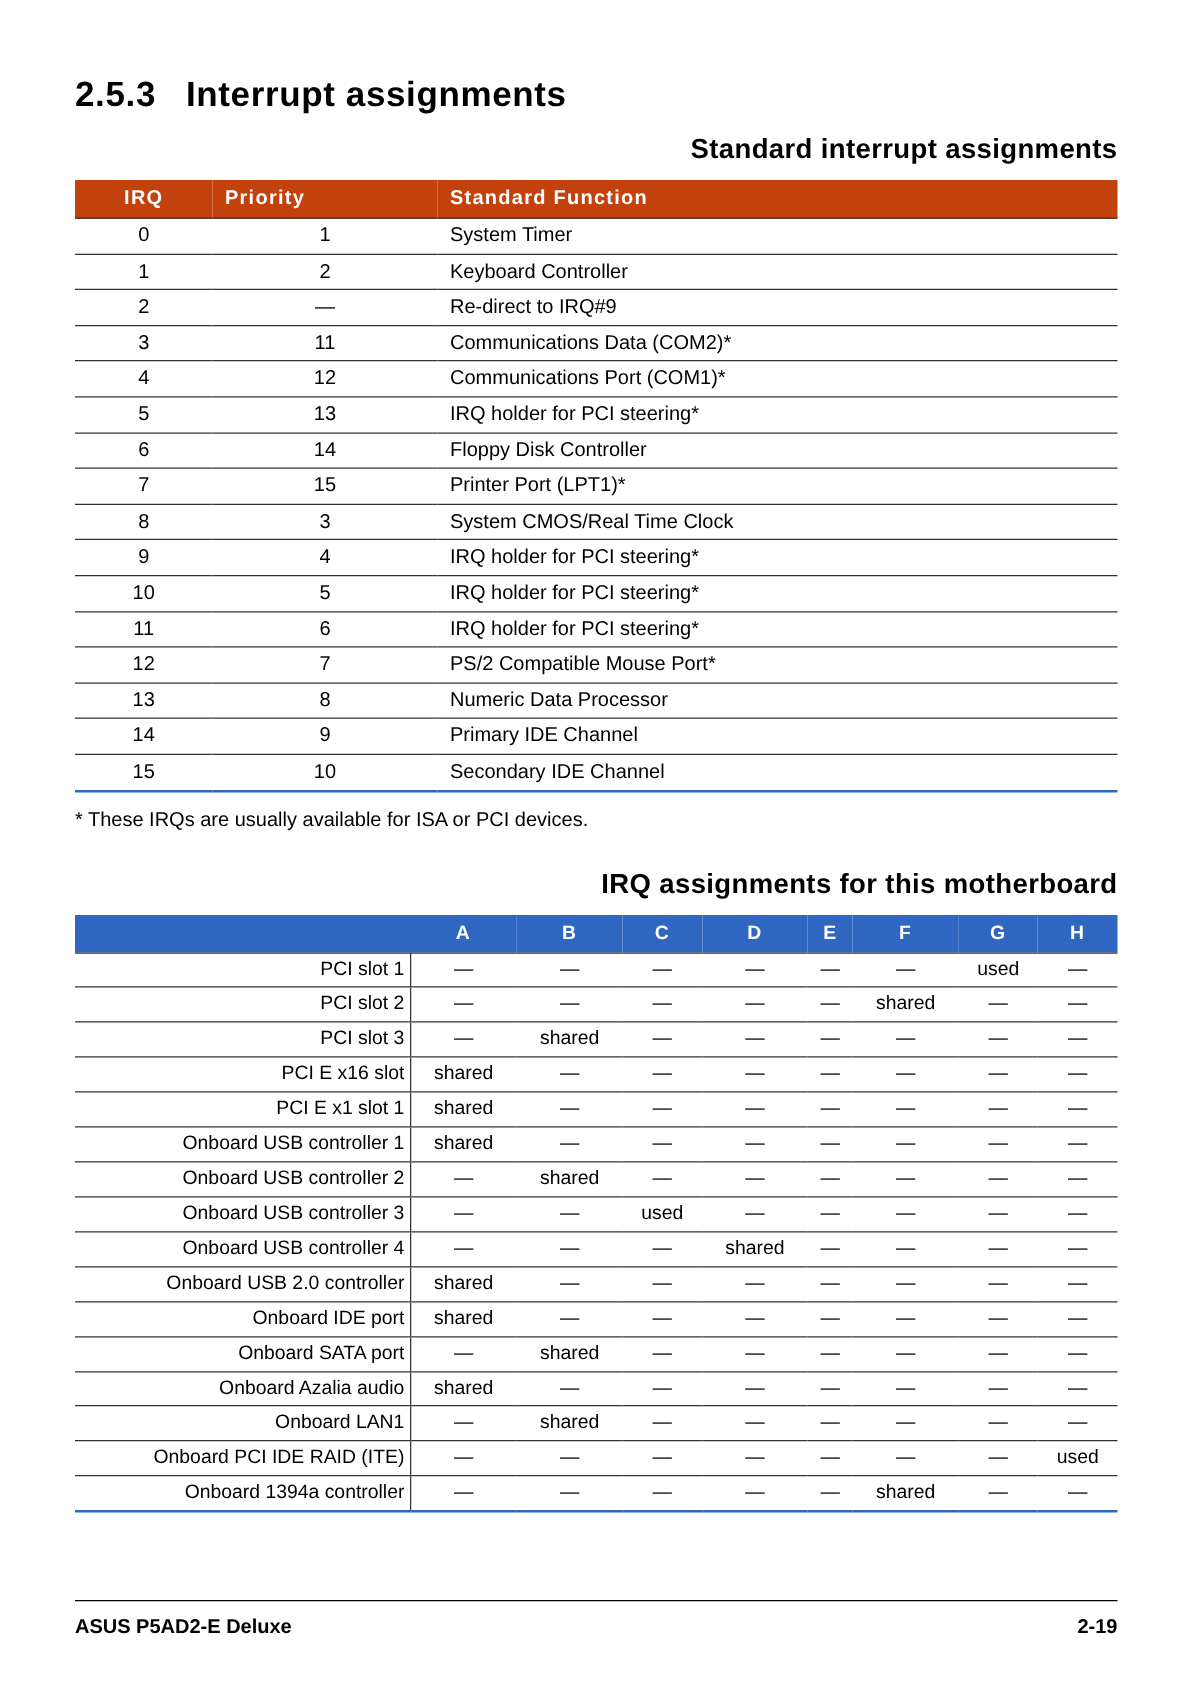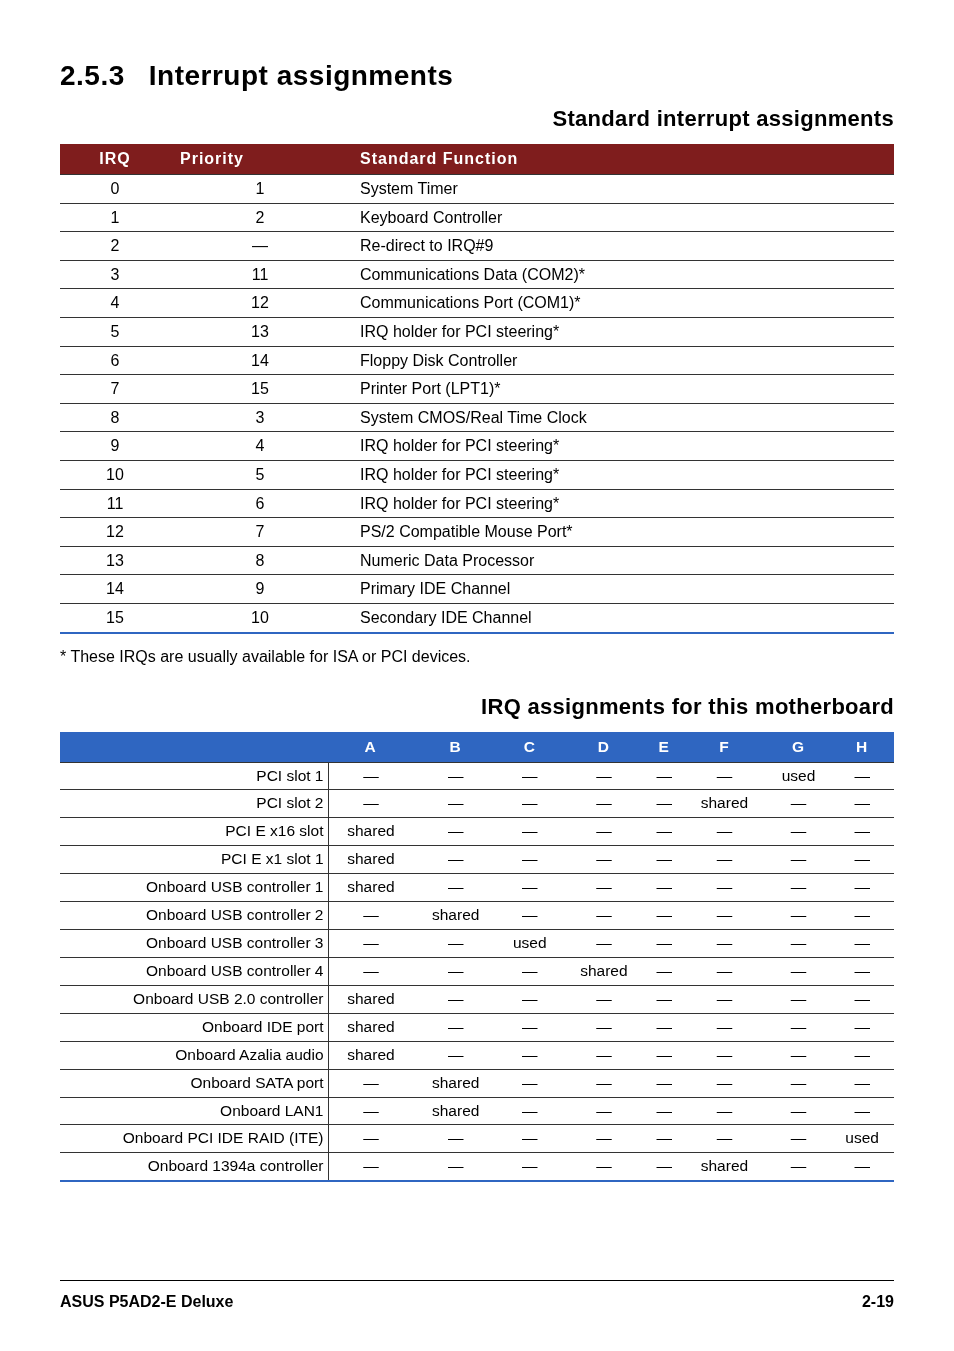--- a/index.html
+++ b/index.html
@@ -32,21 +32,21 @@
   .section-number {
     margin-right: 24px;
   }
   table.irq-table {
     width: 100%;
     border-collapse: collapse;
     font-size: 16px;
     margin-bottom: 14px;
   }
   table.irq-table thead th {
-    background: #7f1d1d;
+    background: #c2410c;
     color: #fff;
     font-weight: 900;
     text-align: left;
     padding: 6px 10px;
     letter-spacing: 1px;
     margin-top: 41px;
   }
   table.irq-table thead th.col-irq { width: 90px; text-align: center; }
   table.irq-table thead th.col-prio { width: 160px; }
   table.irq-table tbody td {
@@ -247,20 +247,31 @@
           <td>—</td>
           <td>—</td>
           <td>—</td>
           <td>—</td>
           <td>—</td>
           <td>shared</td>
           <td>—</td>
           <td>—</td>
         </tr>
         <tr>
+          <td class="rowlabel">PCI slot 3</td>
+          <td>—</td>
+          <td>shared</td>
+          <td>—</td>
+          <td>—</td>
+          <td>—</td>
+          <td>—</td>
+          <td>—</td>
+          <td>—</td>
+        </tr>
+        <tr>
           <td class="rowlabel">PCI E x16 slot</td>
           <td>shared</td>
           <td>—</td>
           <td>—</td>
           <td>—</td>
           <td>—</td>
           <td>—</td>
           <td>—</td>
           <td>—</td>
         </tr>
@@ -335,34 +346,34 @@
           <td>shared</td>
           <td>—</td>
           <td>—</td>
           <td>—</td>
           <td>—</td>
           <td>—</td>
           <td>—</td>
           <td>—</td>
         </tr>
         <tr>
+          <td class="rowlabel">Onboard SATA port</td>
+          <td>—</td>
+          <td>shared</td>
+          <td>—</td>
+          <td>—</td>
+          <td>—</td>
+          <td>—</td>
+          <td>—</td>
+          <td>—</td>
+        </tr>
+        <tr>
           <td class="rowlabel">Onboard Azalia audio</td>
           <td>shared</td>
           <td>—</td>
-          <td>—</td>
-          <td>—</td>
-          <td>—</td>
-          <td>—</td>
-          <td>—</td>
-          <td>—</td>
-        </tr>
-        <tr>
-          <td class="rowlabel">Onboard SATA port</td>
-          <td>—</td>
-          <td>shared</td>
           <td>—</td>
           <td>—</td>
           <td>—</td>
           <td>—</td>
           <td>—</td>
           <td>—</td>
         </tr>
         <tr>
           <td class="rowlabel">Onboard LAN1</td>
           <td>—</td>

